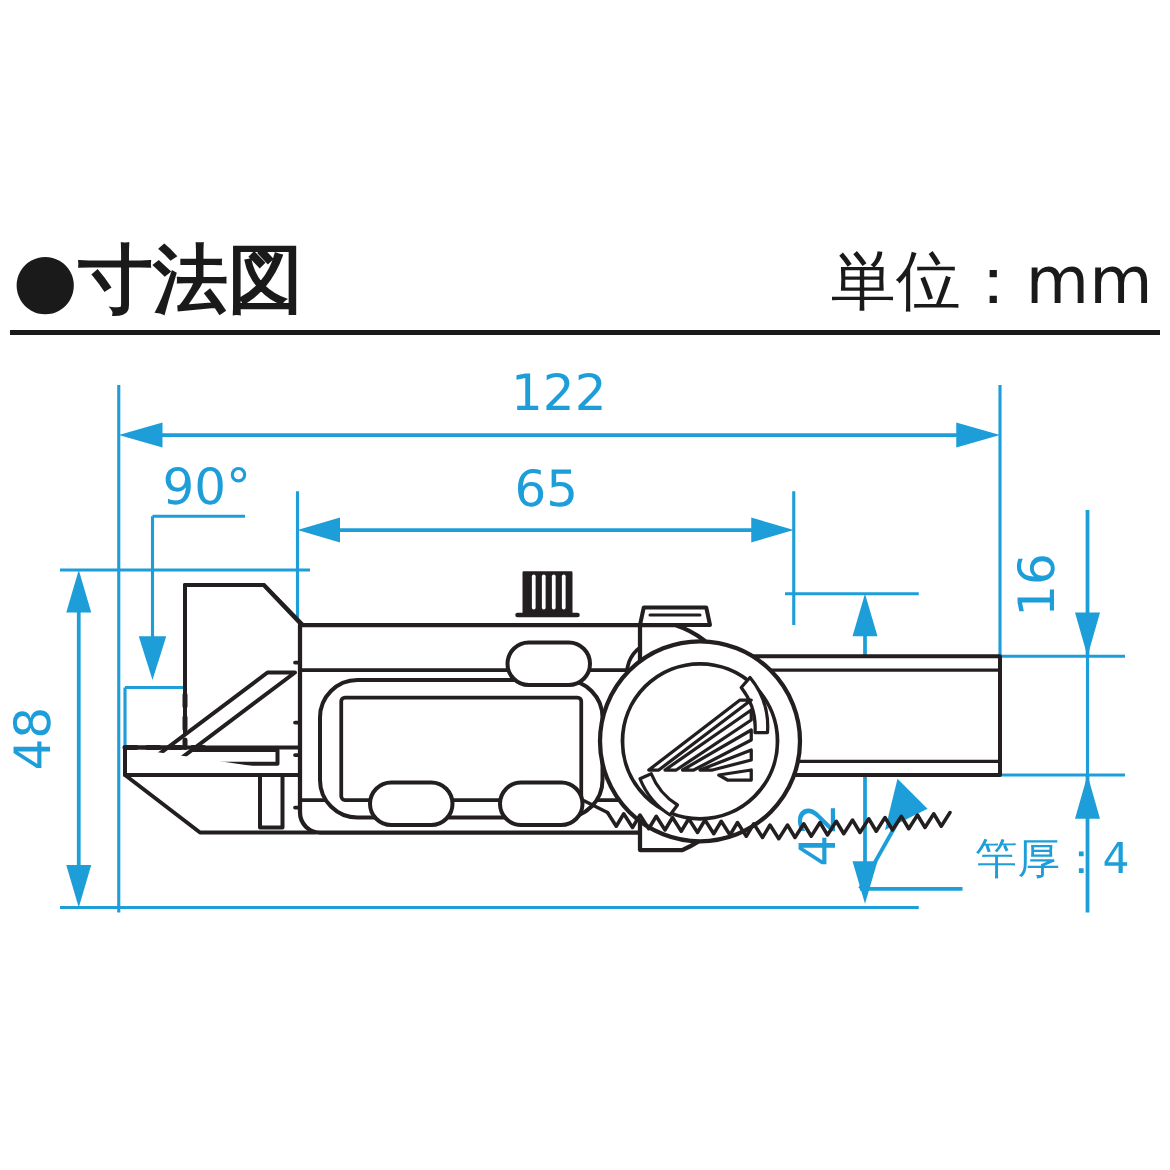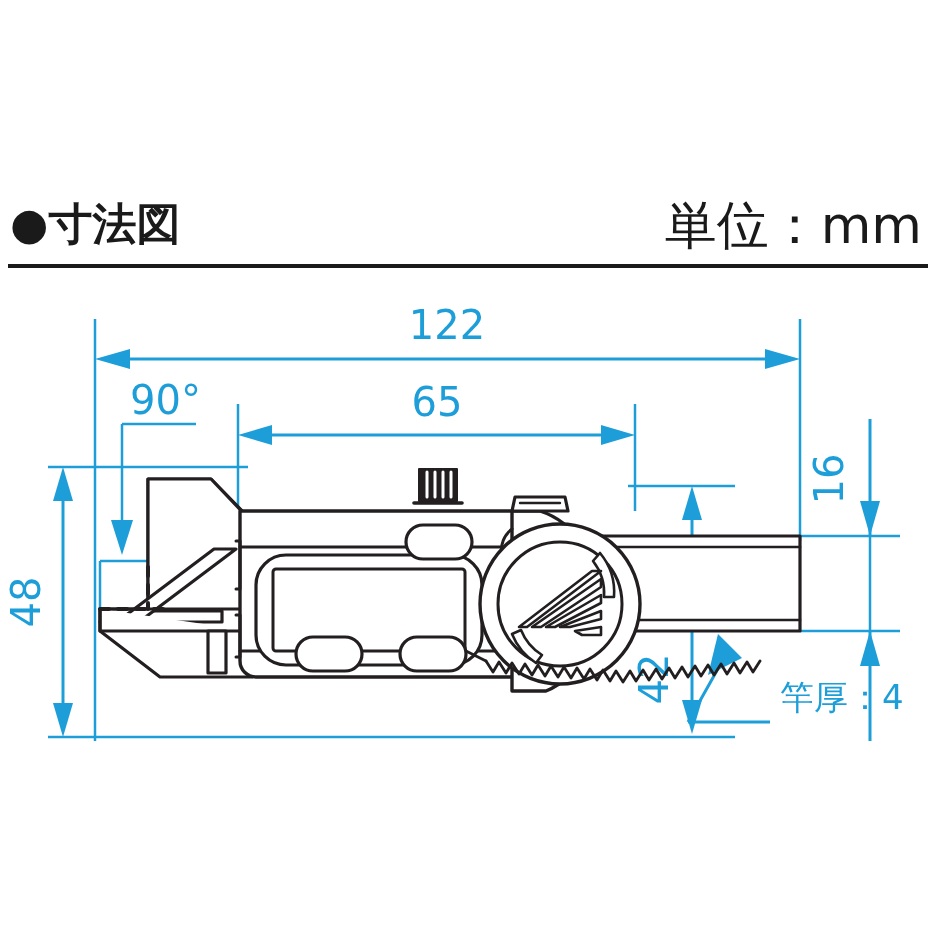--- a/index.html
+++ b/index.html
@@ -24,21 +24,21 @@
     position: absolute;
     left: 0;
     top: 196px;
     width: 936px;
     height: 72px;
   }
   .header-title {
     position: absolute;
     left: 10px;
     top: 0px;
-    font-size: 44px;
+    font-size: 60px;
     font-weight: 700;
     color: #1a1a1a;
     letter-spacing: 0px;
     white-space: nowrap;
     line-height: 56px;
   }
   .header-unit {
     position: absolute;
     right: 14px;
     top: 2px;
@@ -55,21 +55,20 @@
     width: 920px;
     height: 4px;
     background: #1a1a1a;
   }
   .drawing {
     position: absolute;
     left: 0;
     top: 268px;
     width: 852px;
     height: 540px;
-    margin-top: 11px;
   }
   svg { display: block; }
   .dim-text {
     fill: #1d9ed9;
     font-family: "DejaVu Sans", "Liberation Sans", sans-serif;
     font-size: 40px;
     font-weight: 400;
   }
   .dim-text-cjk {
     fill: #1d9ed9;

